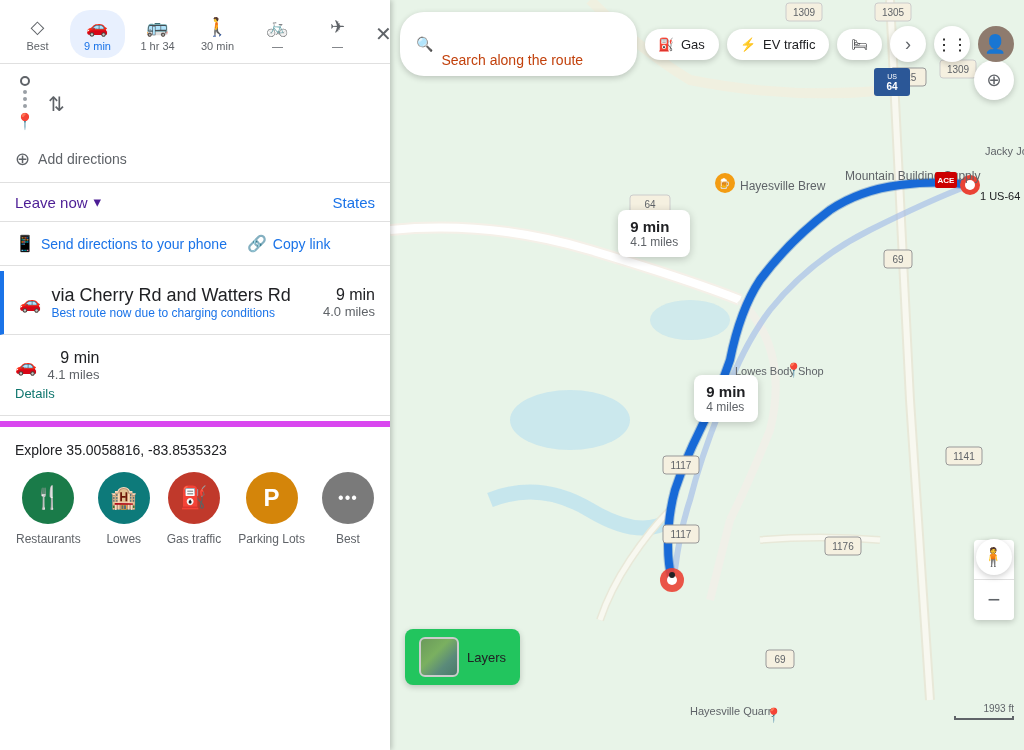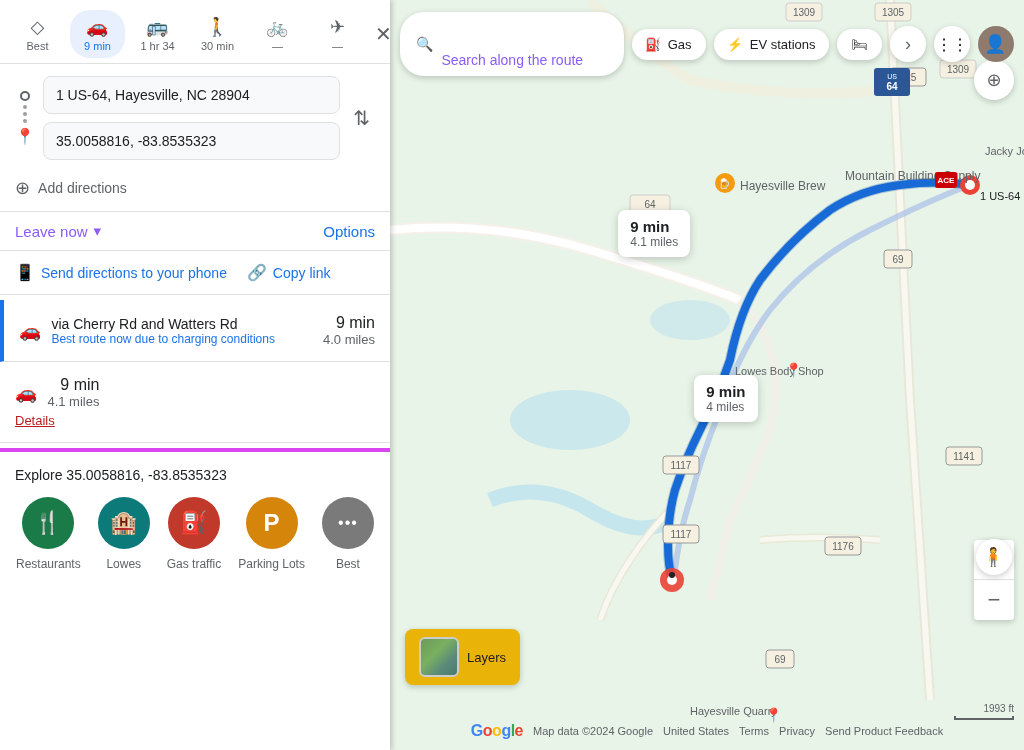--- a/index.html
+++ b/index.html
@@ -112,21 +112,21 @@
       border-top: 1px solid #e0e0e0;
       border-bottom: 1px solid #e0e0e0;
     }
     #leave-now-btn {
       display: flex;
       align-items: center;
       gap: 6px;
       background: none;
       border: none;
       font-size: 15px;
-      color: #8b5cf6;
+      color: #4c1d95;
       cursor: pointer;
       font-weight: 500;
     }
     #options-btn {
       background: none; border: none; color: #1a73e8; font-size: 15px; cursor: pointer; font-weight: 500;
     }
 
     
     #send-directions {
       display: flex;
@@ -155,35 +155,35 @@
     .route-item.active {
       border-left: 4px solid #1a73e8;
     }
     .route-item-header {
       display: flex;
       align-items: center;
       gap: 10px;
     }
     .route-car-icon { color: #5f6368; font-size: 18px; }
     .route-info { flex: 1; }
-    .route-name { font-size: 14px; color: #202124; font-weight: 400; }
+    .route-name { font-size: 18px; color: #202124; font-weight: 400; }
     .route-sub { font-size: 12px; color: #1a73e8; }
     .route-time { font-size: 16px; font-weight: 500; color: #202124; }
     .route-distance { font-size: 13px; color: #5f6368; text-align: right; }
     .route-meta {
       display: flex;
       justify-content: space-between;
       align-items: center;
     }
-    .route-details-link { color: #b91c1c; font-size: 13px; cursor: pointer; text-decoration: underline; }
+    .route-details-link { color: #0f766e; font-size: 13px; cursor: pointer; }
 
     
     #explore-section {
       padding: 15px 15px 10px;
-      border-top: 4px solid #d946ef;
+      border-top: 6px solid #d946ef;
     }
     #explore-title {
       font-size: 14px;
       color: #202124;
       margin-bottom: 14px;
       font-weight: 400;
     }
     #explore-icons {
       display: flex;
       gap: 15px;
@@ -334,21 +334,21 @@
       color: #5f6368;
       display: flex; align-items: center; justify-content: center;
     }
     .zoom-btn:last-child { border-bottom: none; }
 
     
     #layers-btn {
       position: absolute;
       bottom: 65px;
       left: 15px;
-      background: #eab308;
+      background: #22c55e;
       border-radius: 8px;
       padding: 8px 14px;
       box-shadow: 0 2px 6px rgba(0,0,0,0.2);
       display: flex;
       align-items: center;
       gap: 8px;
       cursor: pointer;
       font-size: 13px;
       color: #202124;
     }
@@ -426,38 +426,34 @@
   <div id="route-inputs">
     <div id="route-dots">
       <div class="dot-circle"></div>
       <div class="dot-line-connector">
         <div class="dot-small"></div>
         <div class="dot-small"></div>
         <div class="dot-small"></div>
       </div>
       <span class="dot-pin">📍</span>
     </div>
-    <div id="route-fields">
-      <input class="route-input" type="text" value="1 US-64, Hayesville, NC 28904" style="">
-      <input class="route-input" type="text" value="35.0058816, -83.8535323" style="">
-    </div>
     <button id="swap-btn">⇅</button>
   </div>
 
   <div id="add-dest">
     <span class="add-icon">⊕</span>
     <span>Add directions</span>
   </div>
 
   <div id="leave-options">
     <button id="leave-now-btn">
       <span>Leave now</span>
       <span>▾</span>
     </button>
-    <button id="options-btn">Options</button>
+    <button id="options-btn">States</button>
   </div>
 
   <div id="send-directions">
     <a class="send-link">
       <span class="link-icon">📱</span>
       <span>Send directions to your phone</span>
     </a>
     <a class="send-link">
       <span class="link-icon">🔗</span>
       <span>Copy link</span>
@@ -619,29 +615,29 @@
 
     <rect x="484" y="68" width="36" height="28" rx="3" fill="#2b5797"></rect>
     <text x="502" y="79" text-anchor="middle" font-size="7" fill="#fff">US</text>
     <text x="502" y="90" text-anchor="middle" font-size="10" fill="#fff" font-weight="bold">64</text>
   </svg>
 
   
   <div id="map-toolbar">
     <div id="map-search-bar">
       <span>🔍</span>
-      <span style="font-size:14px; color:#8b5cf6;margin-top:32px;">Search along the route</span>
+      <span style="font-size:14px; color:#c2410c;margin-top:32px;">Search along the route</span>
     </div>
     <div class="map-pill">
       <span>⛽</span>
       <span>Gas</span>
     </div>
     <div class="map-pill">
       <span>⚡</span>
-      <span>EV stations</span>
+      <span>EV traffic</span>
     </div>
     <div class="map-pill">
       <span>🛏</span>
     </div>
     <div id="more-btn-map">›</div>
     <div style="margin-left:auto; display:flex; gap:8px; align-items:center;">
       <div style="background:#fff; border-radius:50%; width:36px; height:36px; display:flex; align-items:center; justify-content:center; box-shadow: 0 2px 6px rgba(0,0,0,0.2); cursor:pointer;">
         <span style="font-size:16px;">⋮⋮</span>
       </div>
       <div class="user-avatar">
@@ -685,24 +681,14 @@
     <span>Layers</span>
   </div>
 
   
   <div id="map-scale">
     <span>1993 ft</span>
     <div id="scale-bar"></div>
   </div>
 
   
-  <div id="map-footer">
-    <span id="google-logo">
-      <span style="color:#4285f4;">G</span><span style="color:#ea4335;">o</span><span style="color:#fbbc05;">o</span><span style="color:#4285f4;">g</span><span style="color:#34a853;">l</span><span style="color:#ea4335;">e</span>
-    </span>
-    <span>Map data ©2024 Google</span>
-    <a>United States</a>
-    <a>Terms</a>
-    <a>Privacy</a>
-    <a>Send Product Feedback</a>
-  </div>
 
 </div>
 
 </body></html>

